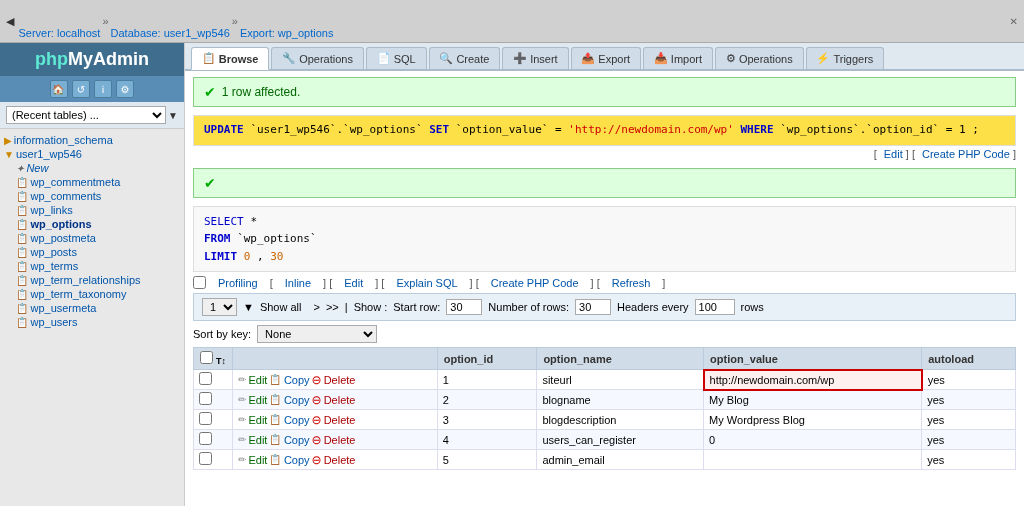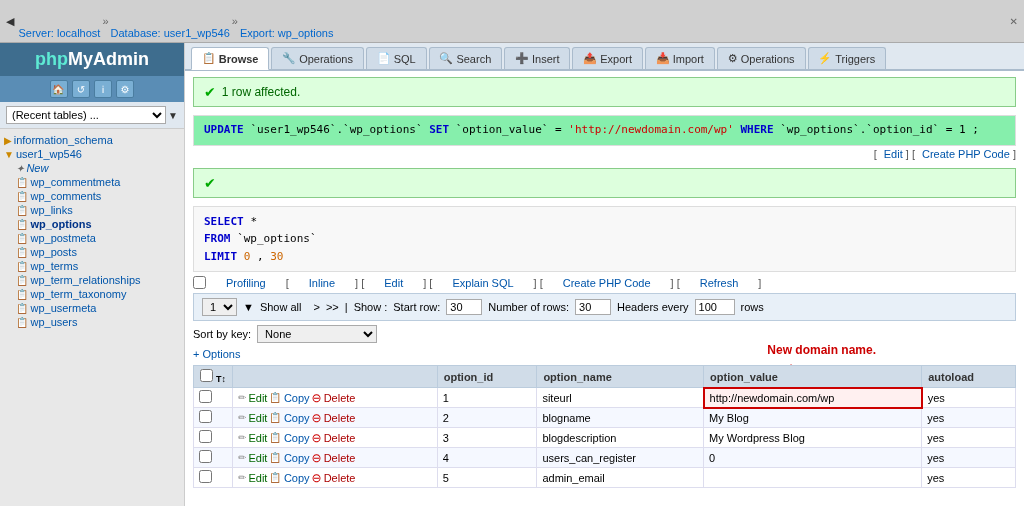--- a/index.html
+++ b/index.html
@@ -167,21 +167,21 @@
       margin-bottom: 8px;
       display: flex;
       align-items: center;
       gap: 6px;
       color: #006600;
     }
     .success-icon { color: #00aa00; font-size: 14px; }
 
     
     .sql-box {
-      background: #86efac;
+      background: #fde047;
       border: 1px solid #ddd;
       padding: 6px 10px;
       margin-bottom: 2px;
       font-family: monospace;
       font-size: 11px;
       line-height: 1.5;
     }
     .sql-box .kw-update { color: #0000cc; font-weight: bold; }
     .sql-box .kw-set { color: #0000cc; font-weight: bold; }
     .sql-box .kw-where { color: #0000cc; font-weight: bold; }
@@ -210,30 +210,30 @@
     
     .select-box {
       background: #f8f8f8;
       border: 1px solid #ddd;
       padding: 6px 10px;
       margin-bottom: 4px;
       font-family: monospace;
       font-size: 11px;
       line-height: 1.6;
     }
-    .kw-select { color: #0000cc; font-weight: bold; margin-top: 23px; }
+    .kw-select { color: #0000cc; font-weight: normal; margin-top: 23px; }
     .kw-from { color: #0000cc; font-weight: bold; }
     .kw-limit { color: #0000cc; font-weight: bold; }
     .kw-number { color: #cc6600; }
 
     
     .options-row {
       display: flex;
       align-items: center;
-      gap: 20px;
+      gap: 12px;
       font-size: 11px;
       margin-bottom: 4px;
       color: #555;
       flex-wrap: wrap;
     }
     .options-row a { color: #0055aa; text-decoration: none; }
     .options-row input[type=checkbox] { margin: 0; }
 
     
     .pagination-row {
@@ -425,21 +425,21 @@
         <div class="tab">
           <span class="tab-icon">🔧</span>
           <span>Operations</span>
         </div>
         <div class="tab">
           <span class="tab-icon">📄</span>
           <span>SQL</span>
         </div>
         <div class="tab">
           <span class="tab-icon">🔍</span>
-          <span>Search</span>
+          <span>Create</span>
         </div>
         <div class="tab">
           <span class="tab-icon">➕</span>
           <span>Insert</span>
         </div>
         <div class="tab">
           <span class="tab-icon">📤</span>
           <span>Export</span>
         </div>
         <div class="tab">
@@ -530,26 +530,20 @@
           <span>Headers every</span>
           <input type="text" value="100" style="width: 40px;">
           <span>rows</span>
         </div>
 
         <div class="sort-row">
           <span>Sort by key:</span>
           <select><option>None</option></select>
         </div>
 
-        <div style="position:relative; margin-bottom:4px;">
-          <a class="options-link">+ Options</a>
-          
-          <span style="position:absolute; top:-4px; right:140px; color:#cc0000; font-weight:bold; font-size:12px; pointer-events:none;">New domain name.</span>
-          <span style="position:absolute; top:12px; right:220px; color:#cc0000; font-size:18px; pointer-events:none; transform:rotate(-20deg); display:inline-block;">↙</span>
-        </div>
 
         <div class="table-wrapper">
           <table class="data-table">
             <thead>
               <tr>
                 <th class="th-checkbox">
                   <input type="checkbox" style="">
                   <span style="font-size:9px;">T↕</span>
                 </th>
                 <th class="th-actions"></th>

